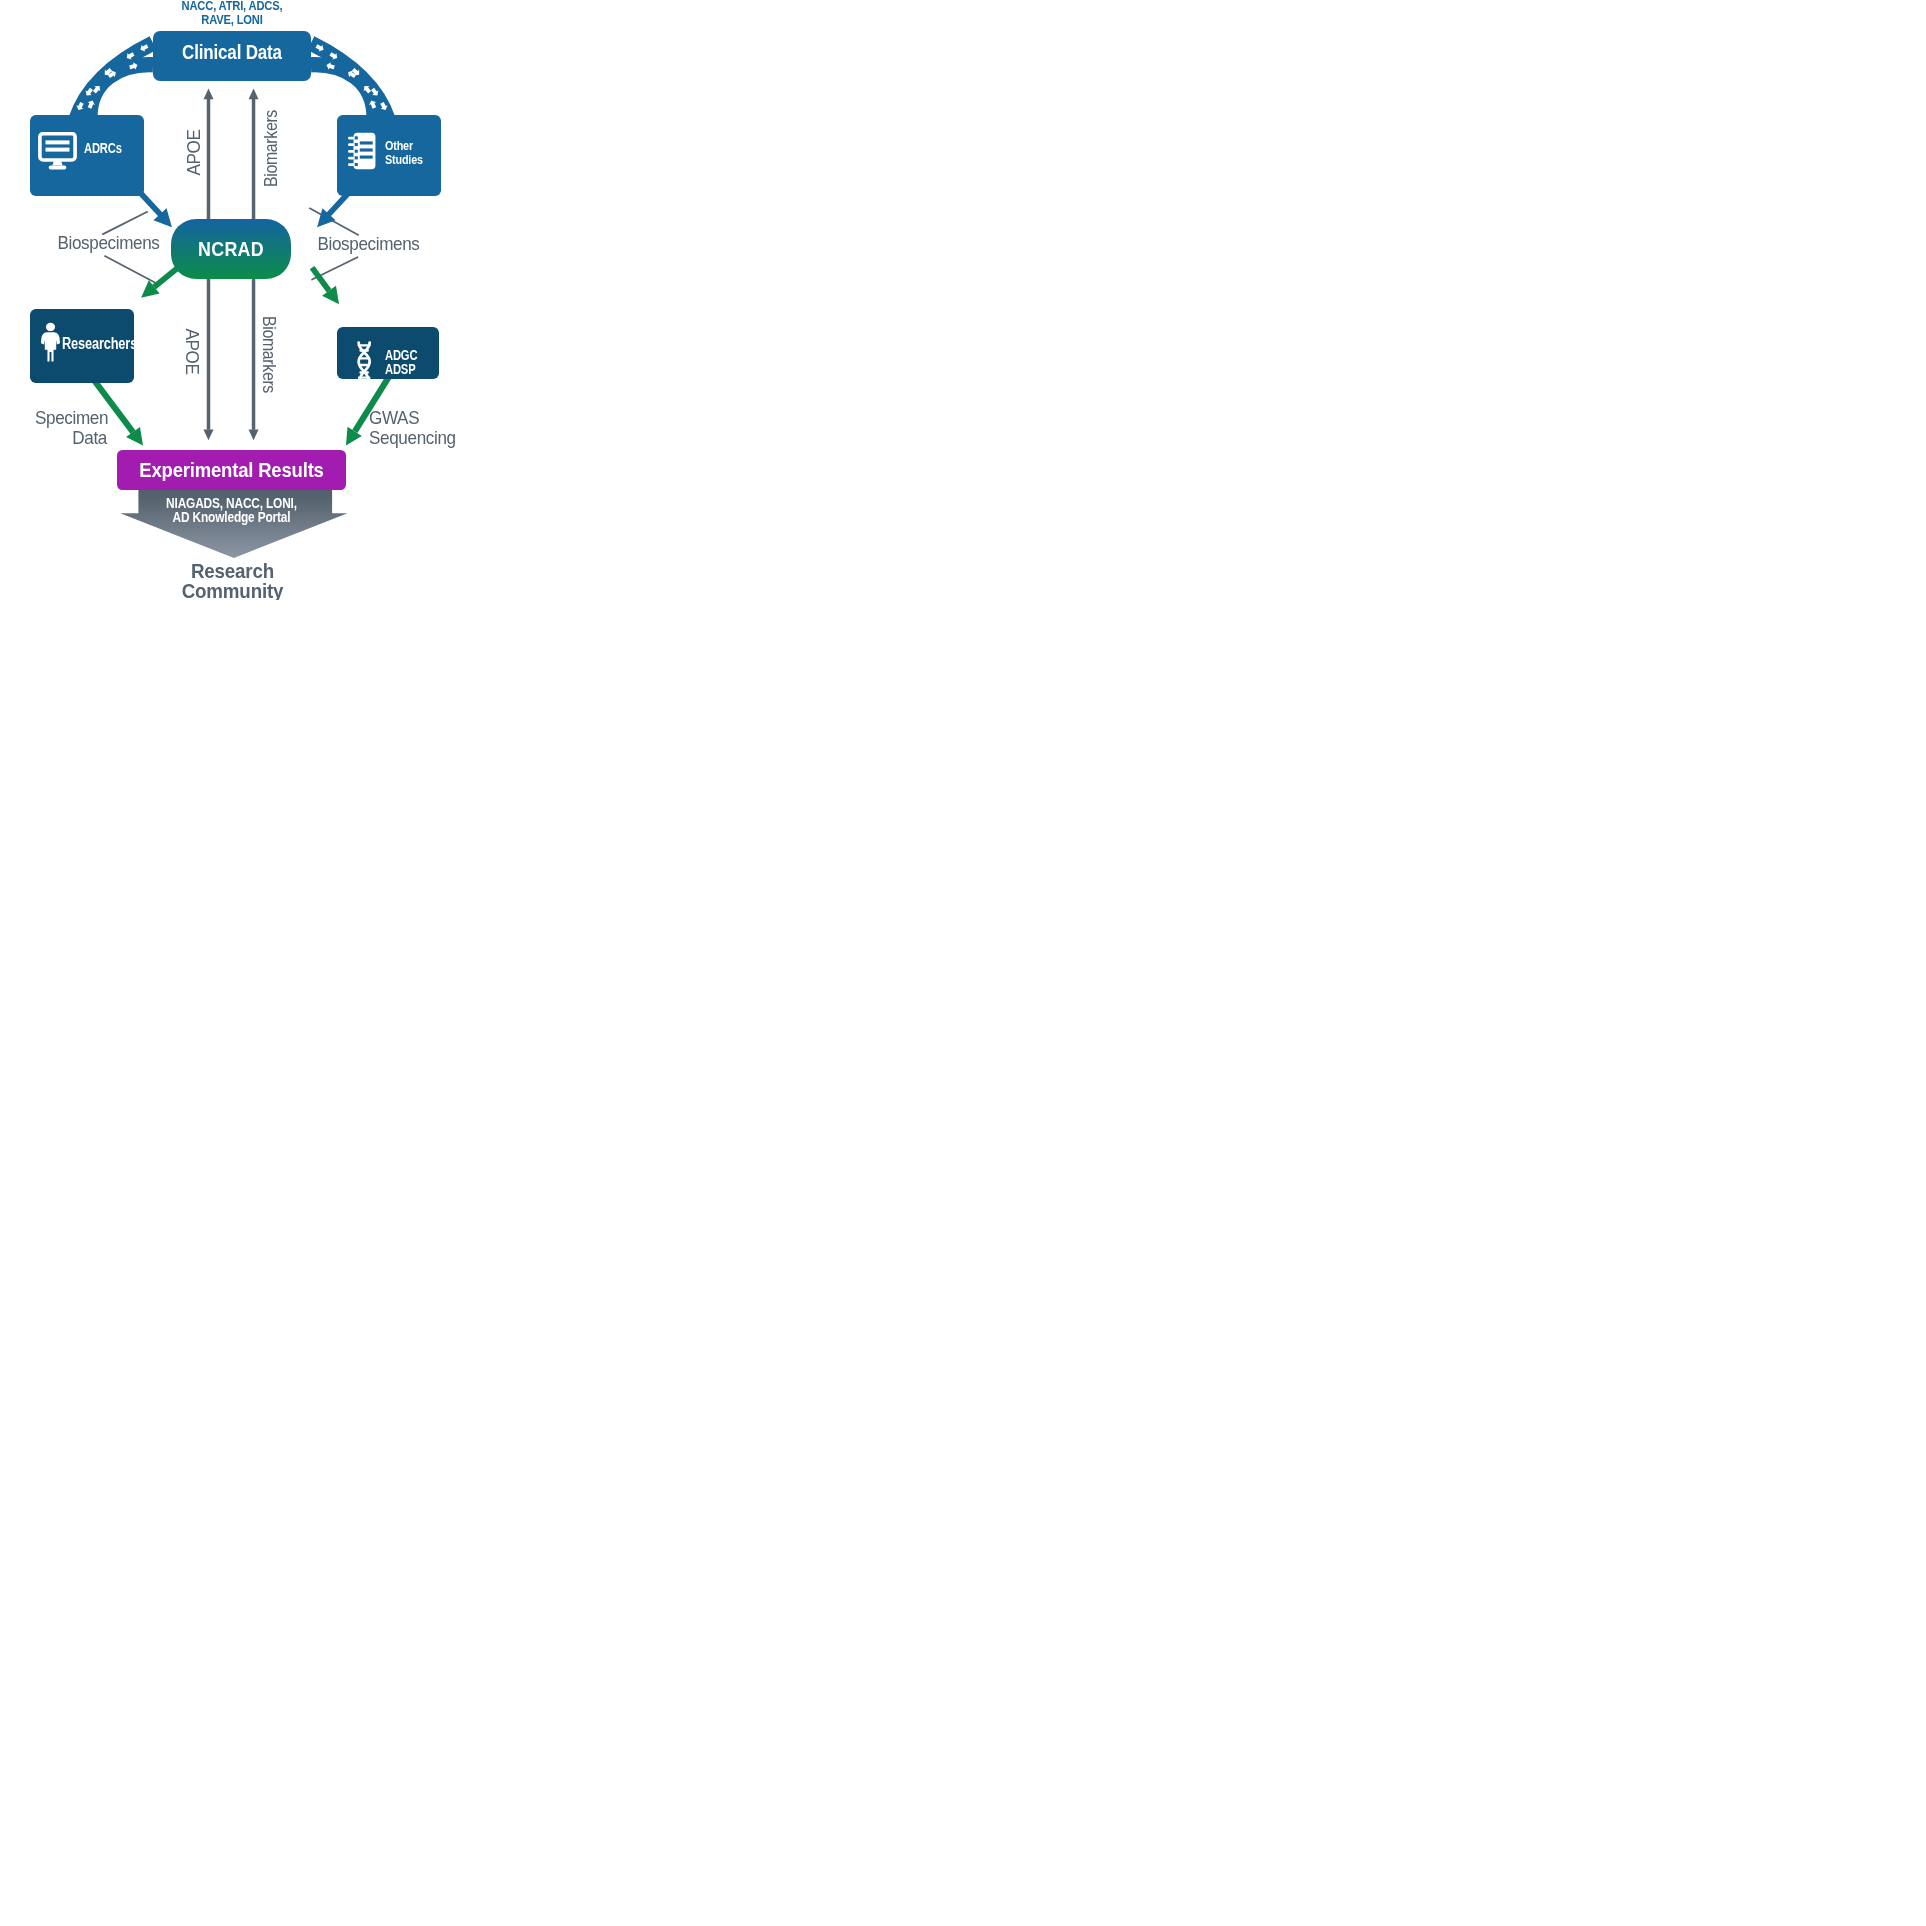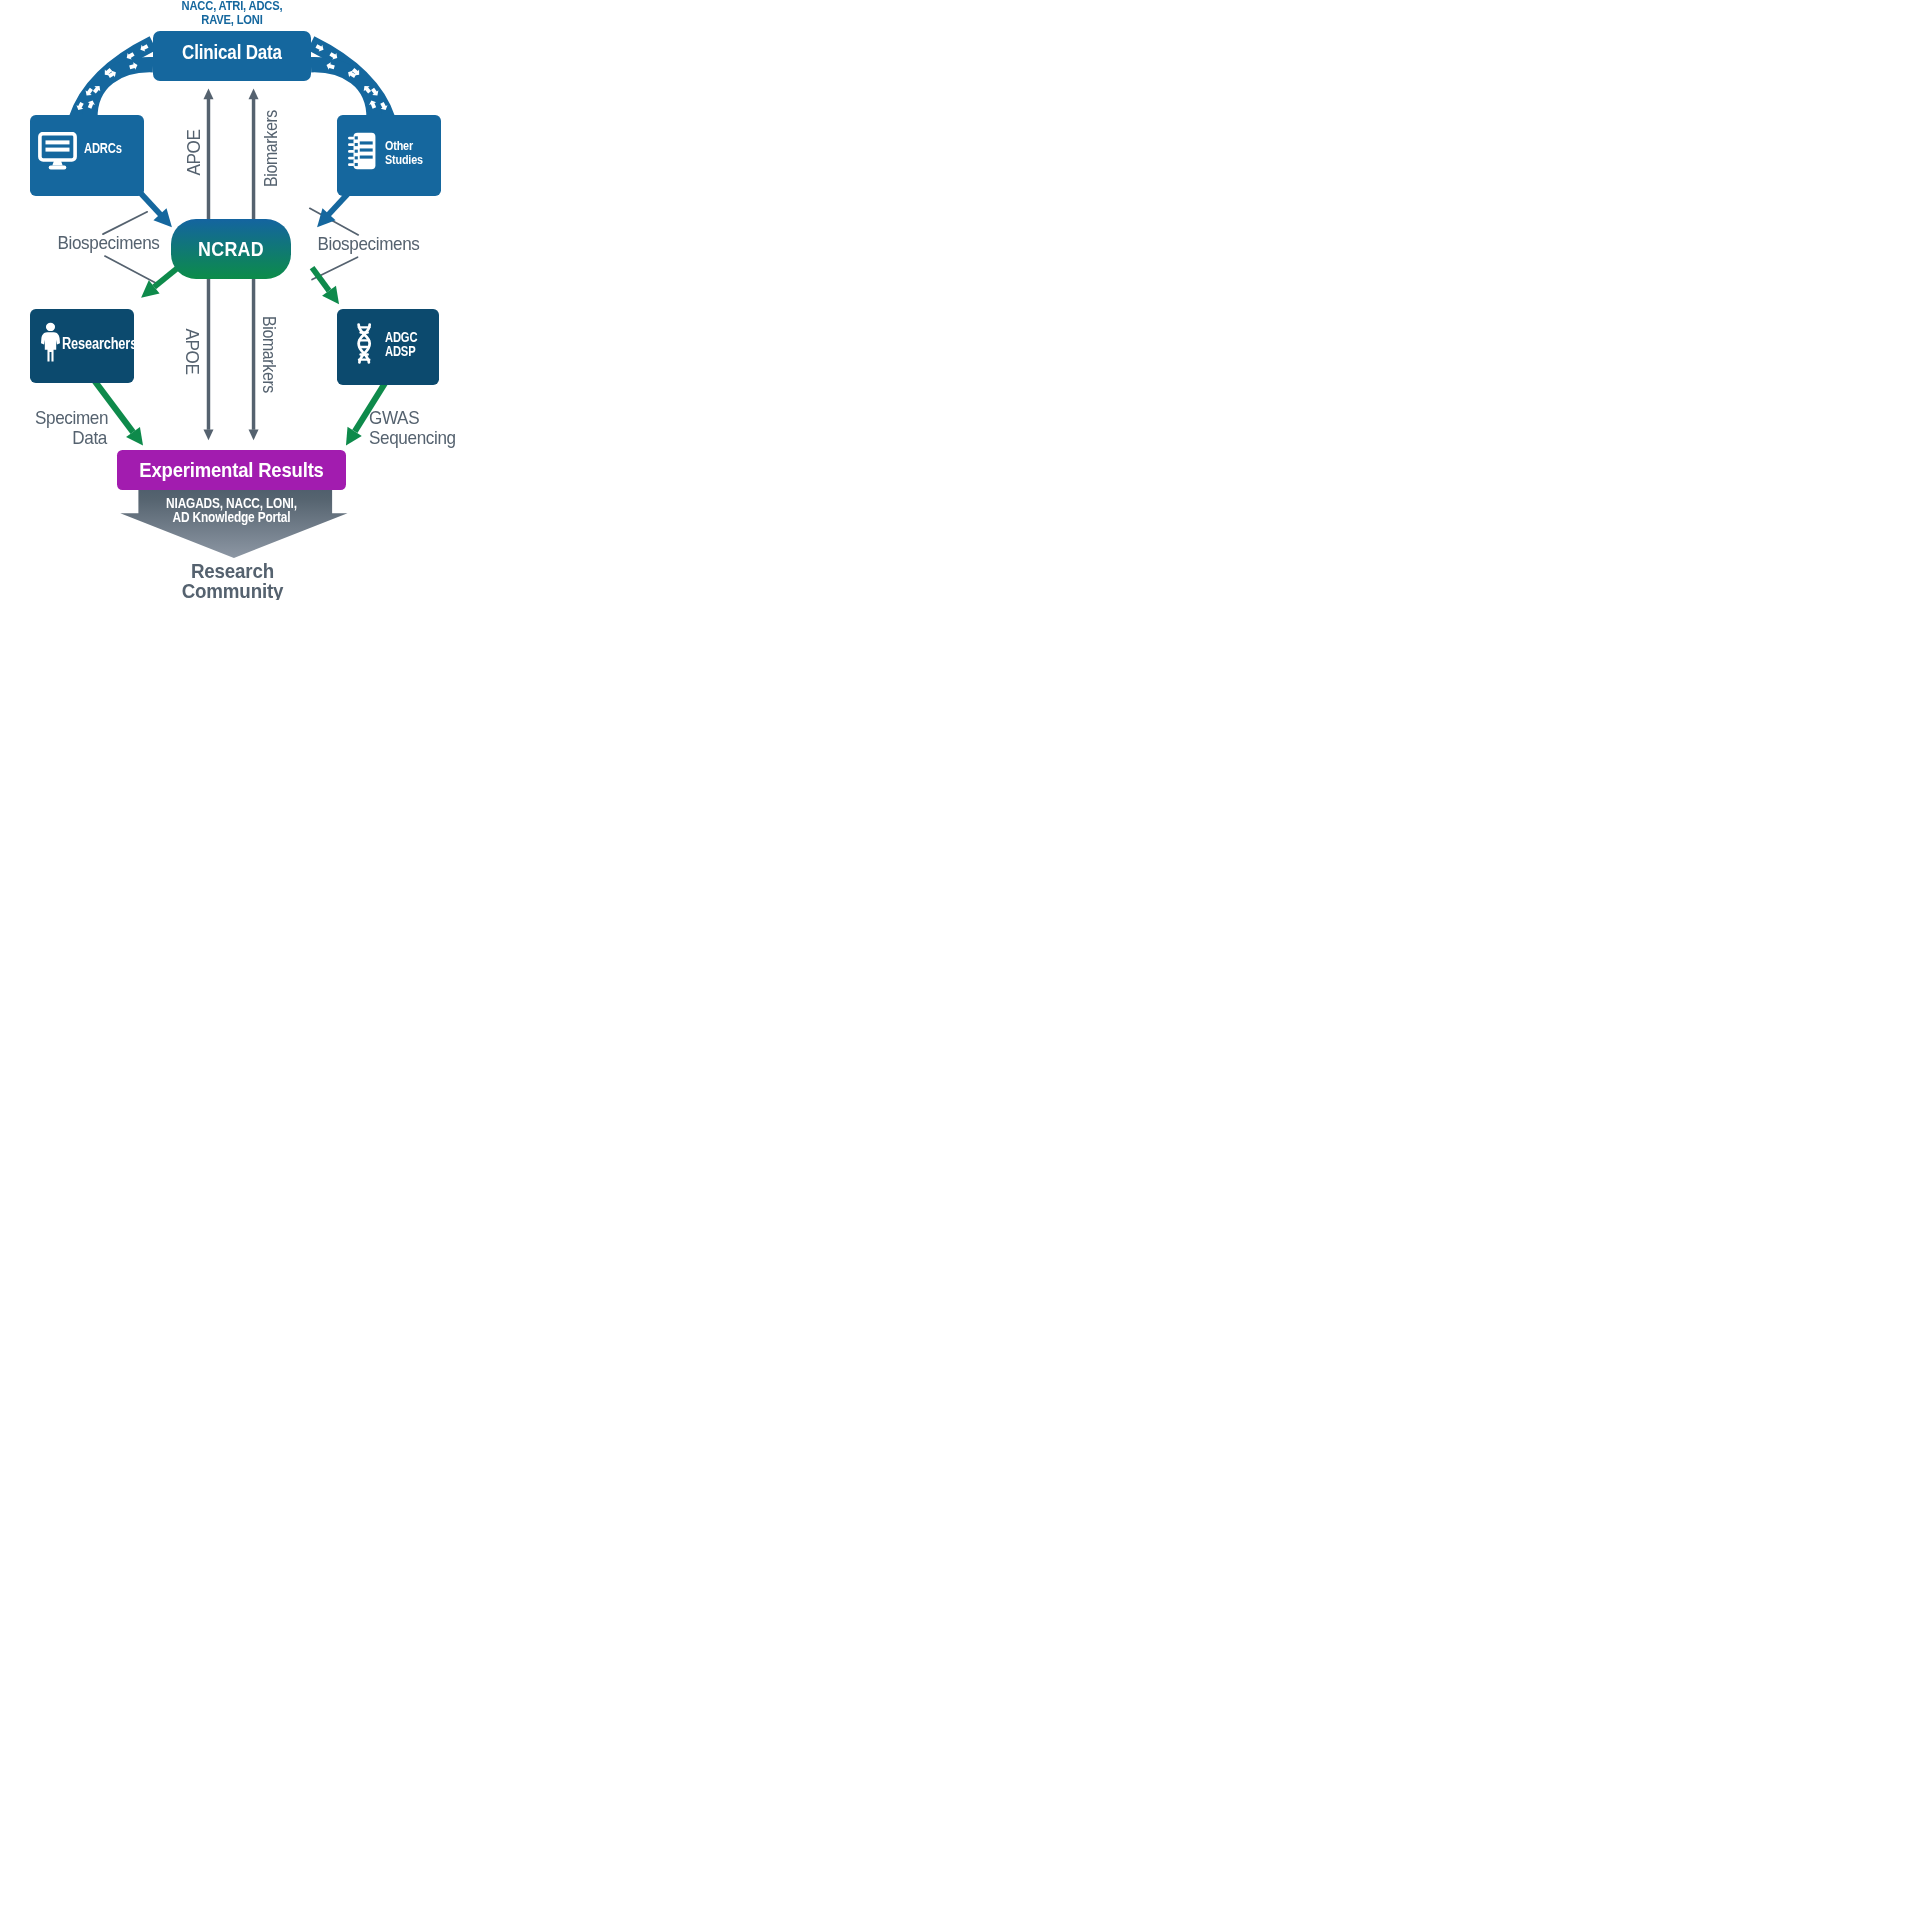--- a/index.html
+++ b/index.html
@@ -166,21 +166,21 @@
   </div>
 
   <div class="abs node green-box" style="left:2.7px;top:309px;width:104px;height:74px;">
     <svg class="abs" style="left:11.6px;top:13px;" width="19" height="41" viewBox="0 0 50 106">
       <ellipse cx="25" cy="12" rx="12" ry="11" fill="#ffffff"></ellipse>
       <path d="M 16 26 L 34 26 C 43 26 48 34 49 42 L 50 55 L 42 58 L 40 46 L 40 72 L 33 72 L 33 103 L 27.5 103 L 27.5 78 L 22.5 78 L 22.5 103 L 17 103 L 17 72 L 10 72 L 10 46 L 8 58 L 0 55 L 1 42 C 2 34 7 26 16 26 Z" fill="#ffffff"></path>
     </svg>
     <div class="abs boxlabel condL" style="left:32px;top:26.6px;font-size:16px;">Researchers</div>
   </div>
 
-  <div class="abs node green-box" style="left:310px;top:309px;width:102px;height:76px;padding-left:8px;">
+  <div class="abs node green-box" style="left:310px;top:327px;width:102px;height:52px;padding-left:8px;">
     <svg class="abs" style="left:16px;top:14px;" width="22.3" height="41" viewBox="0 0 56 104">
       <g fill="none" stroke="#ffffff" stroke-width="7" stroke-linecap="round">
         <path d="M 14 4 C 14 27 42 31 42 52 C 42 74 18 78 16 100"></path>
         <path d="M 42 4 C 42 27 14 31 14 52 C 14 74 38 78 40 100"></path>
       </g>
       <g stroke="#ffffff" stroke-width="6" stroke-linecap="round">
         <line x1="15" y1="11" x2="41" y2="11"></line>
         <line x1="19" y1="24" x2="37" y2="24"></line>
         <line x1="16" y1="44" x2="40" y2="44"></line>
         <line x1="16" y1="61" x2="40" y2="61"></line>

